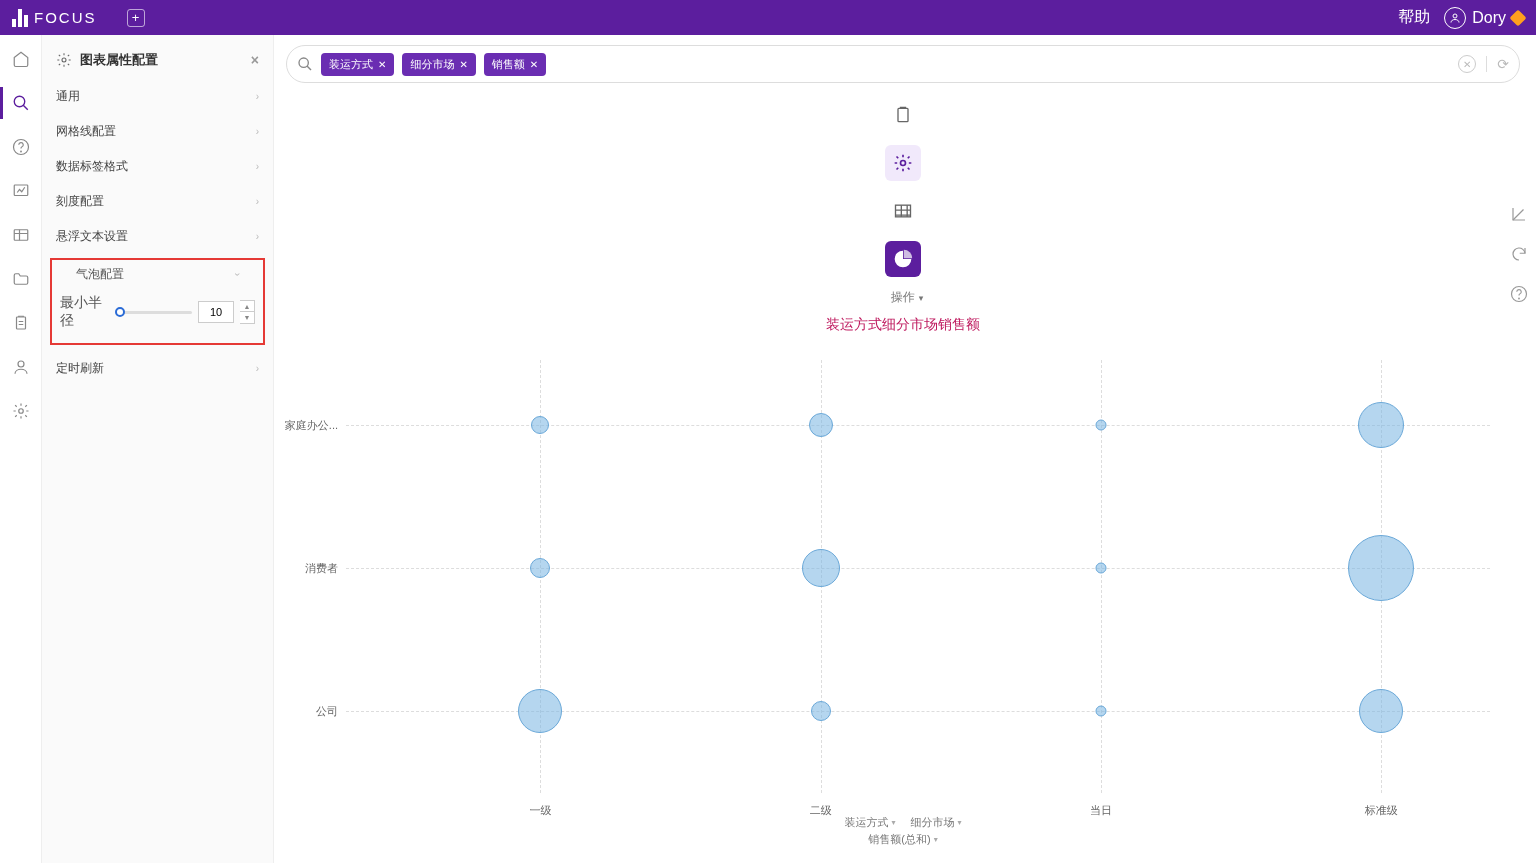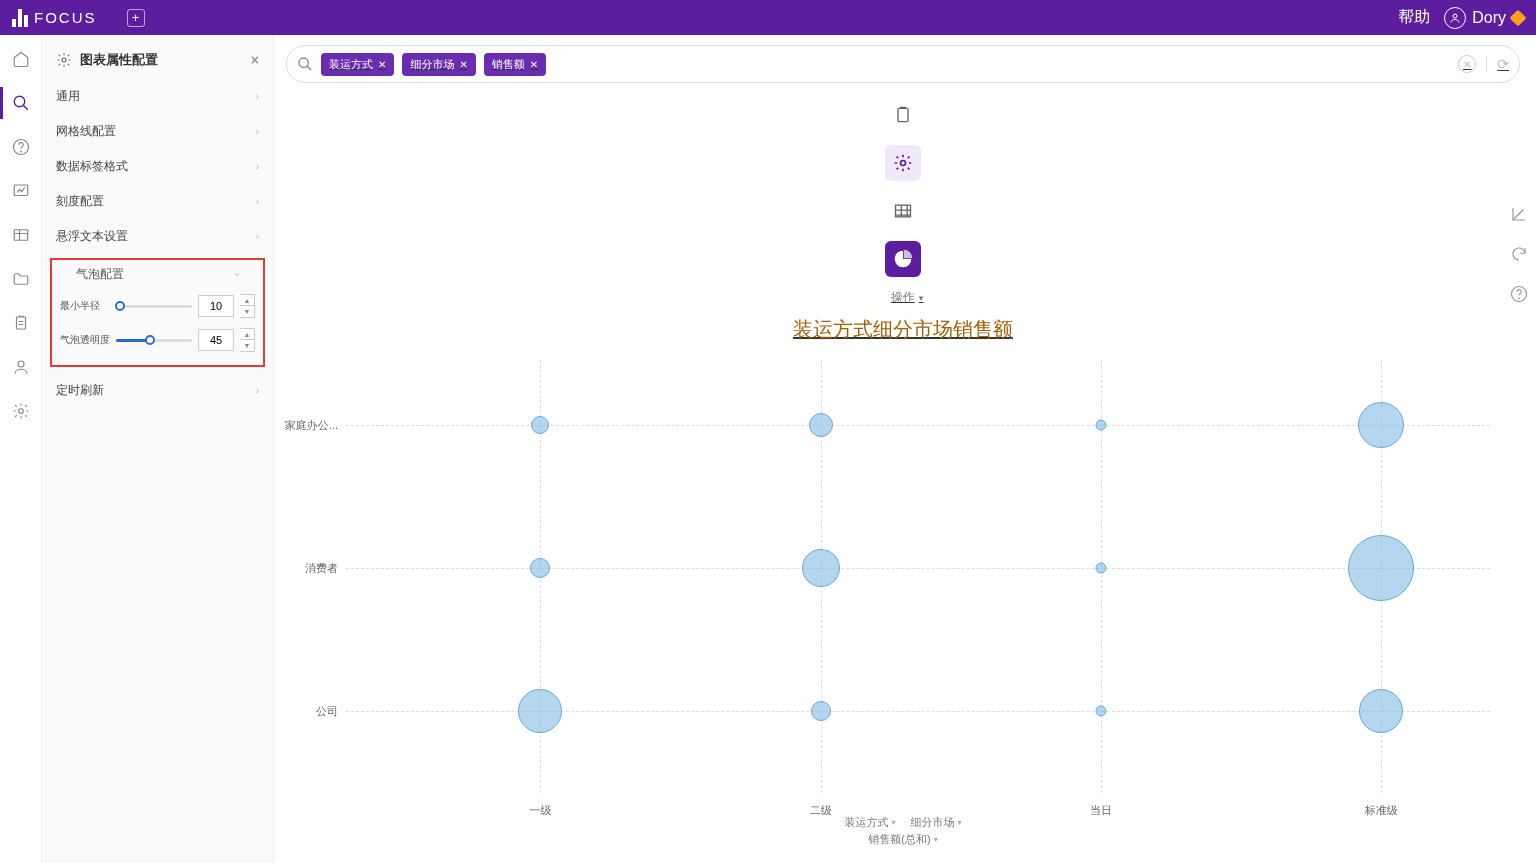--- a/index.html
+++ b/index.html
@@ -24,47 +24,47 @@
 
 .config-panel { width: 232px; background: #fafafa; border-right: 1px solid #eee; padding: 10px 0; position: relative; }
 .panel-header { display: flex; align-items: center; gap: 8px; padding: 6px 14px 10px; font-size: 13px; font-weight: 600; color: #333; }
 .panel-header .close-x { margin-left: auto; color: #999; cursor: pointer; font-size: 14px; }
 .section-row { display: flex; align-items: center; justify-content: space-between; padding: 9px 14px; font-size: 12px; color: #444; cursor: pointer; }
 .chev { color: #bbb; font-size: 10px; }
 .highlight-box { border: 2px solid #e53935; margin: 4px 8px 6px 8px; padding-bottom: 8px; }
 .highlight-box .section-row { padding: 6px 24px; font-size: 12px; color:#555;justify-content:space-between; }
 .highlight-box .section-row .chev { transform: rotate(90deg); }
 .slider-row { display: flex; align-items: center; padding: 5px 8px; gap: 6px; }
-.slider-row .lbl { width: 50px; font-size: 10px; color: #555; }
+.slider-row .lbl { width: 50px; font-size: 14px; color: #555; }
 .slider-track { flex: 1; height: 3px; background: #ddd; position: relative; border-radius: 2px; }
 .slider-fill { position: absolute; left: 0; top: 0; bottom: 0; background: #2a6bd6; border-radius: 2px; }
 .slider-thumb { position: absolute; top: 50%; width: 10px; height: 10px; background: #fff; border: 2px solid #2a6bd6; border-radius: 50%; transform: translate(-50%, -50%); cursor: pointer; }
 .num-box { width: 36px; height: 22px; border: 1px solid #ccc; text-align: center; font-size: 11px; background: #fff; }
 .stepper { display: flex; flex-direction: column; border: 1px solid #ccc; border-left: none; }
 .stepper button { width: 14px; height: 11px; background: #fff; border: none; font-size: 7px; color: #888; line-height: 1; cursor: pointer; padding:0; }
 .stepper button:first-child { border-bottom: 1px solid #ccc; }
 
-.content { flex: 1; display: flex; flex-direction: column; padding: 10px 16px 0 12px; position: relative; text-decoration: underline; }
+.content { flex: 1; display: flex; flex-direction: column; padding: 10px 16px 0 12px; position: relative; }
 .search-row { display: flex; align-items: center; height: 38px; border: 1px solid #ddd; border-radius: 20px; padding: 0 10px; gap: 8px; }
 .search-icon { color: #888; }
 .tag { background: #6a2db2; color: #fff; padding: 4px 8px; border-radius: 4px; font-size: 11px; display: flex; align-items: center; gap: 5px; }
 .tag .x { cursor: pointer; font-size: 10px; }
 .search-right { margin-left: auto; display: flex; align-items: center; gap: 10px; color: #bbb; }
 .circ-x { width: 18px; height: 18px; border: 1px solid #ccc; border-radius: 50%; display: flex; align-items: center; justify-content: center; font-size: 10px; cursor: pointer; }
 .sep { width: 1px; height: 16px; background: #ddd; }
 .refresh-ic { font-size: 14px; cursor: pointer; }
 
 .toolbar-row { display: flex; align-items: center; justify-content: flex-end; gap: 12px; padding: 14px 6px 4px; flex-direction: column; }
 .tb-btn { width: 36px; height: 36px; border-radius: 6px; display: flex; align-items: center; justify-content: center; cursor: pointer; color: #666; }
 .tb-btn.active { background: #f1e9fb; color: #5c1e9e; }
 .tb-btn.pie-active { background: #5c1e9e; color: #fff; }
 .ops { display: flex; align-items: center; gap: 4px; color: #777; font-size: 12px; margin-left: 8px; cursor: pointer; }
 
 .chart-area { flex: 1; position: relative; }
-.chart-title { text-align: center; font-size: 20px; color: #a16207; padding: 6px 0 10px; }
+.chart-title { text-align: center; font-size: 14px; color: #be185d; padding: 6px 0 10px; }
 .grid-zone { position: absolute; top: 50px; left: 60px; right: 30px; bottom: 70px; }
 .grid-line-v { position: absolute; top: 0; bottom: 0; border-left: 1px dashed #ddd; }
 .grid-line-h { position: absolute; left: 0; right: 0; border-top: 1px dashed #ddd; }
 .bubble { position: absolute; border-radius: 50%; background: rgba(120,180,225,0.55); border: 1px solid #6aa8d8; transform: translate(-50%, -50%); }
 .bubble::before, .bubble::after { content:''; position:absolute; background:#ddd; }
 .y-lbl { position: absolute; right: 100%; margin-right: 8px; transform: translateY(-50%); font-size: 11px; color: #666; white-space: nowrap; }
 .x-lbl { position: absolute; top: 100%; margin-top: 10px; transform: translateX(-50%); font-size: 11px; color: #666; }
 .legend-row { position: absolute; bottom: 16px; left: 0; right: 0; text-align: center; font-size: 11px; color: #777; }
 .legend-row .lg-item { display: inline-flex; align-items: center; gap: 3px; margin: 0 6px; }
 .legend-row .lg-chev { font-size: 8px; color: #aaa; }
@@ -198,32 +198,20 @@
         <div class="slider-track">
             <div class="slider-fill" style="width:5%"></div>
             <div class="slider-thumb" style="left:5%"></div>
           </div>
         <input class="num-box" value="10" style="">
         <div class="stepper">
             <button>▲</button>
             <button>▼</button>
           </div>
       </div>
-      <div class="slider-row">
-        <span class="lbl">气泡透明度</span>
-        <div class="slider-track">
-            <div class="slider-fill" style="width:45%"></div>
-            <div class="slider-thumb" style="left:45%"></div>
-          </div>
-        <input class="num-box" value="45" style="">
-        <div class="stepper">
-            <button>▲</button>
-            <button>▼</button>
-          </div>
-      </div>
     </div>
     <div class="section-row">
         <span>定时刷新</span>
         <span class="chev">›</span>
       </div>
   </div>
 
   <div class="content">
     <div class="search-row">
       <span class="search-icon">

